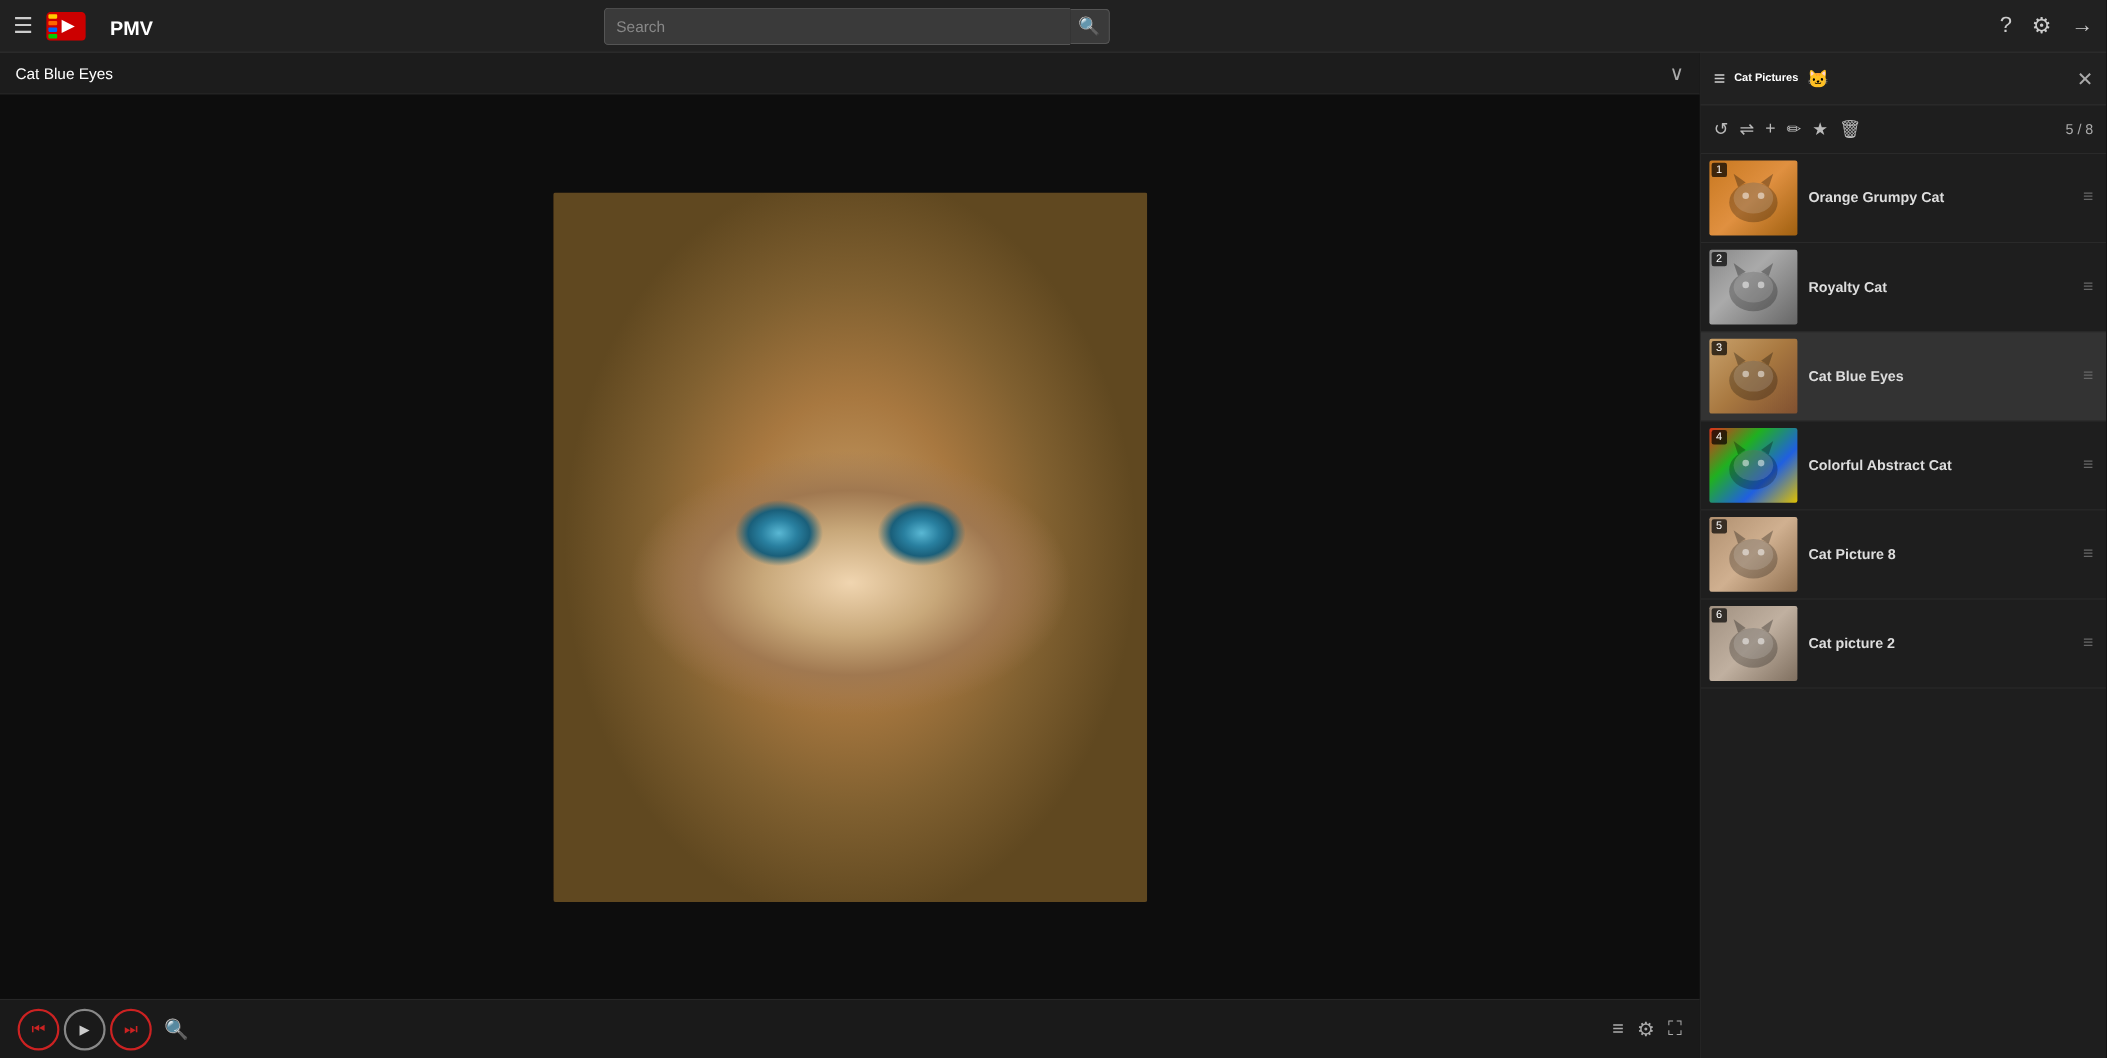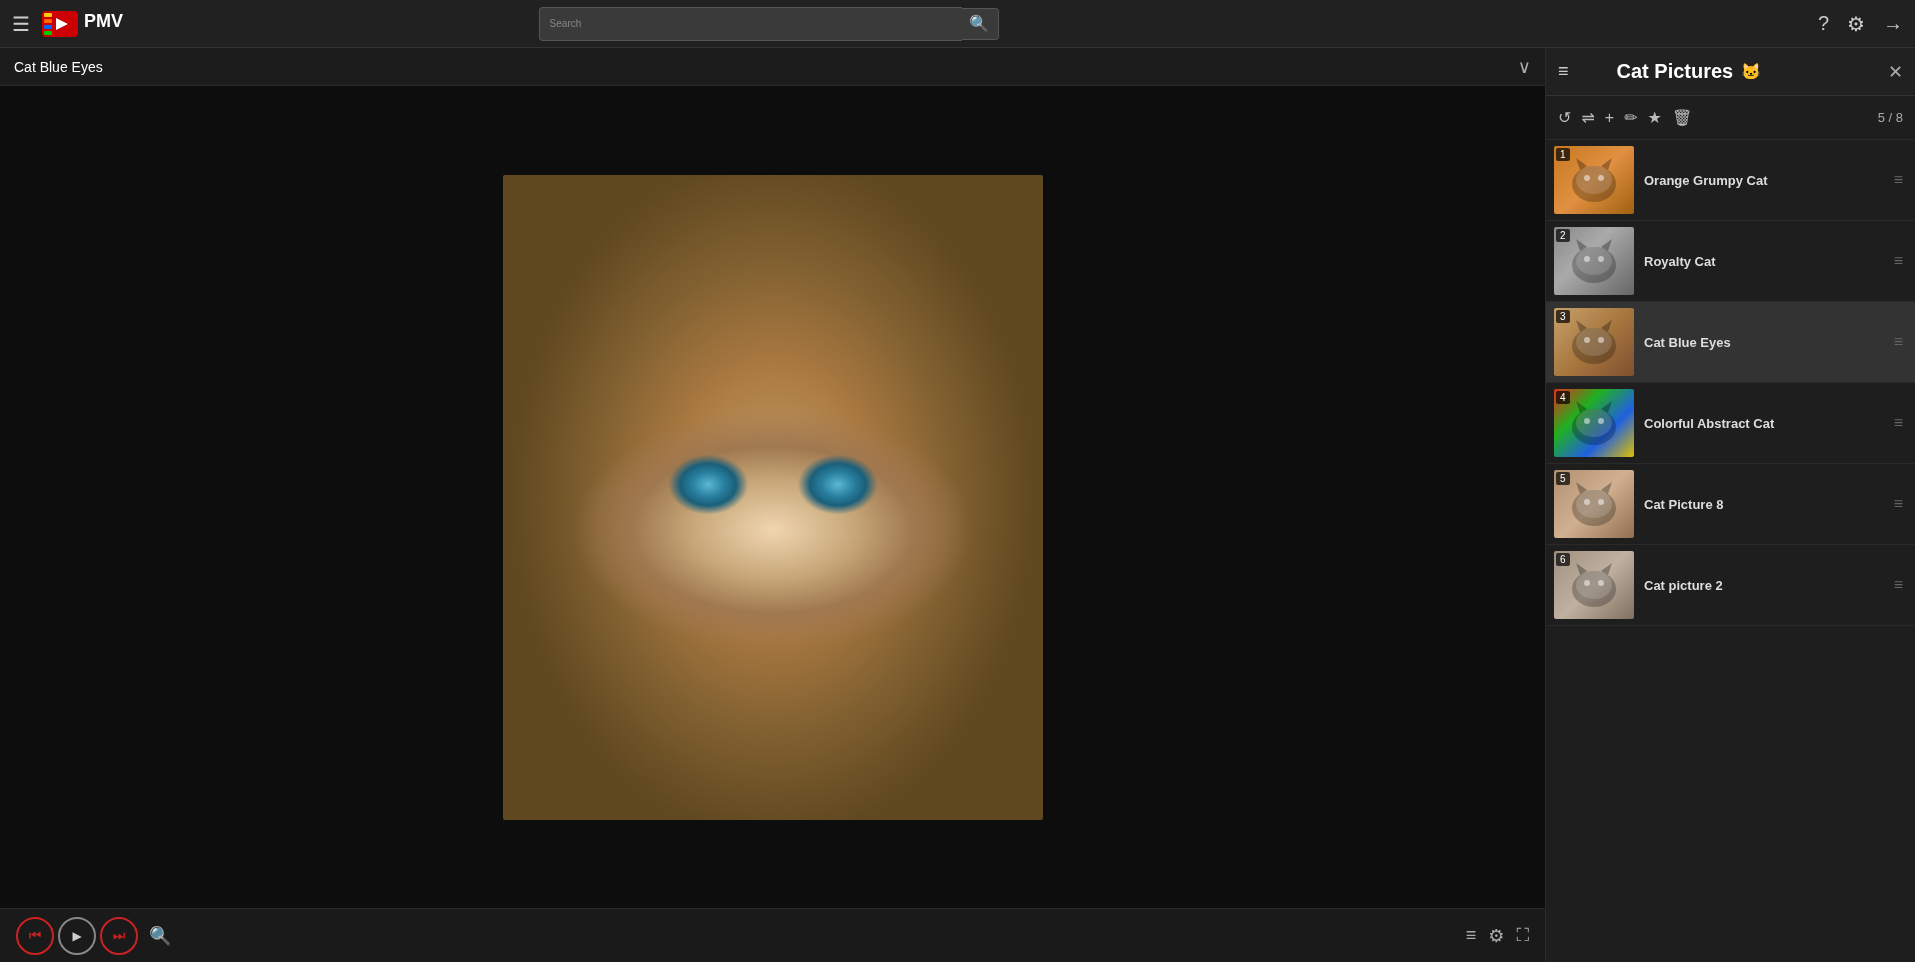--- a/index.html
+++ b/index.html
@@ -27,22 +27,22 @@
     }
     #topbar .menu-btn {
       font-size: 20px;
       cursor: pointer;
       color: #ccc;
       background: none;
       border: none;
     }
     #logo-area {
       display: flex;
-      align-items: flex-start;
-      gap: 6px;
+      align-items: flex-end;
+      gap: 22px;
     }
     #logo-icon {
       width: 36px;
       height: 26px;
     }
     #logo-text {
       font-size: 18px;
       font-weight: bold;
       color: #fff;
     }
@@ -55,21 +55,21 @@
     }
     #search-input {
       width: 100%;
       height: 32px;
       background: #3a3a3a;
       border: 1px solid #555;
       border-right: none;
       border-radius: 4px 0 0 4px;
       color: #ccc;
       padding: 16px 10px;
-      font-size: 10px;
+      font-size: 14px;
     }
     #search-input::placeholder { color: #888; }
     #search-btn {
       height: 32px;
       width: 40px;
       background: #3a3a3a;
       border: 1px solid #555;
       border-left: none;
       border-radius: 0 4px 4px 0;
       color: #ccc;
@@ -227,24 +227,23 @@
     #panel-title-area {
       display: flex;
       align-items: center;
       gap: 8px;
     }
     #panel-list-icon {
       font-size: 18px;
       color: #ccc;
     }
     #panel-title {
-      font-size: 20px;
+      font-size: 10px;
       font-weight: 600;
       color: #fff;
-      margin-left: 40px;
     }
     #panel-emoji {
       font-size: 16px;
     }
     #panel-close {
       color: #aaa;
       font-size: 18px;
       cursor: pointer;
     }
 

